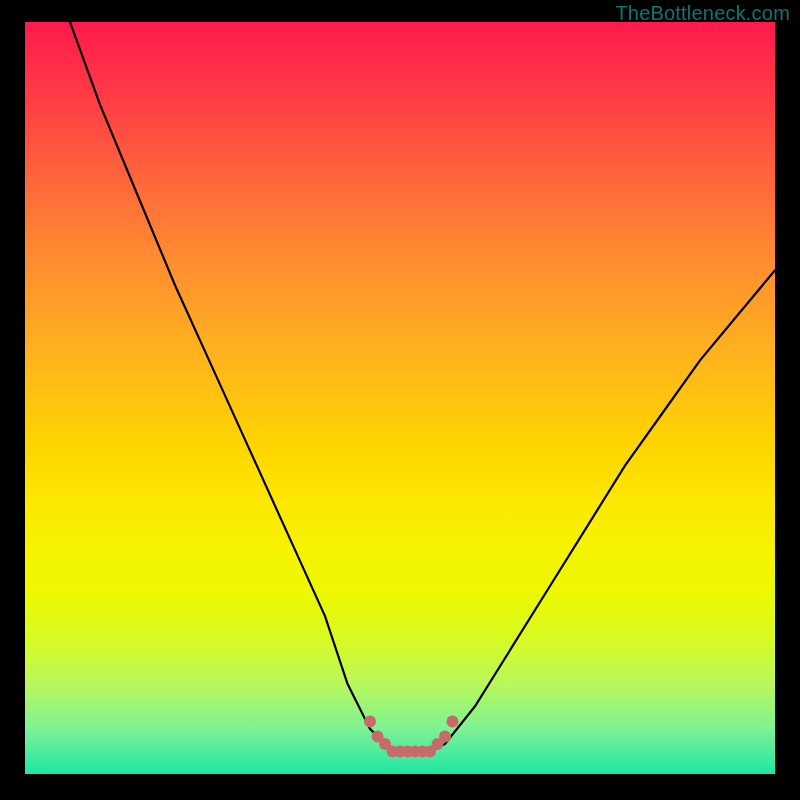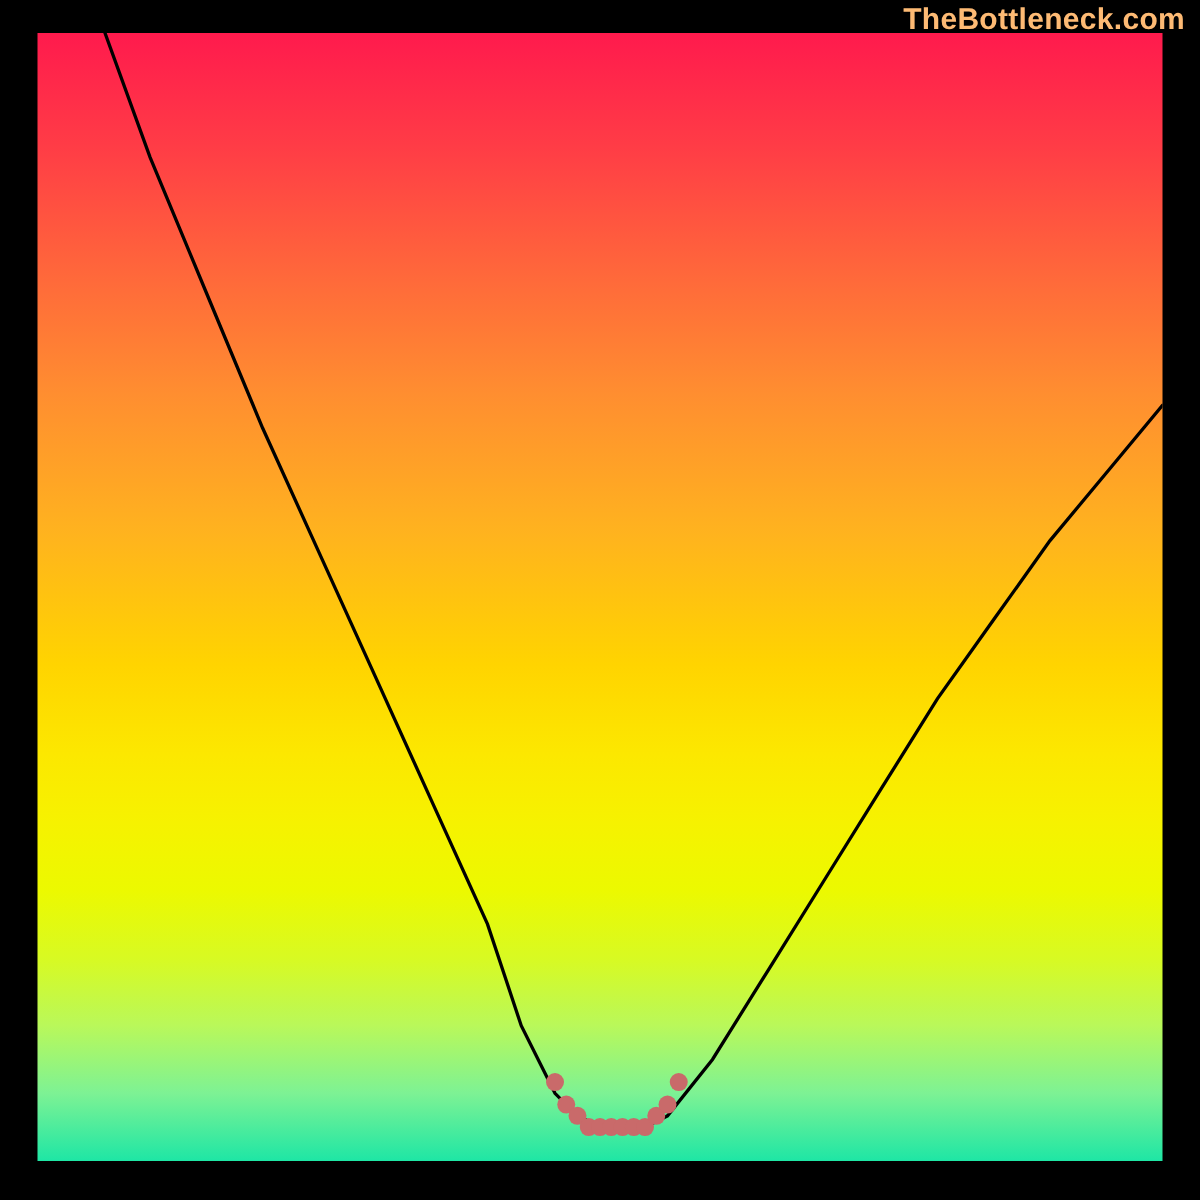--- a/index.html
+++ b/index.html
@@ -29,23 +29,23 @@
       #ecf900 76%,
       #d8fa22 82%,
       #b9f85a 88%,
       #7df294 94%,
       #1ee6a5 100%);
   }
   .watermark {
     position: absolute;
     top: 2px;
     right: 10px;
-    color: #fdba74;
+    color: #0f766e;
     font-size: 20px;
-    font-weight: 700;
+    font-weight: 400;
     letter-spacing: 0.2px;
     user-select: none;
   }
   svg.curve {
     position: absolute;
     left: 0;
     top: 0;
     width: 750px;
     height: 752px;
     pointer-events: none;

